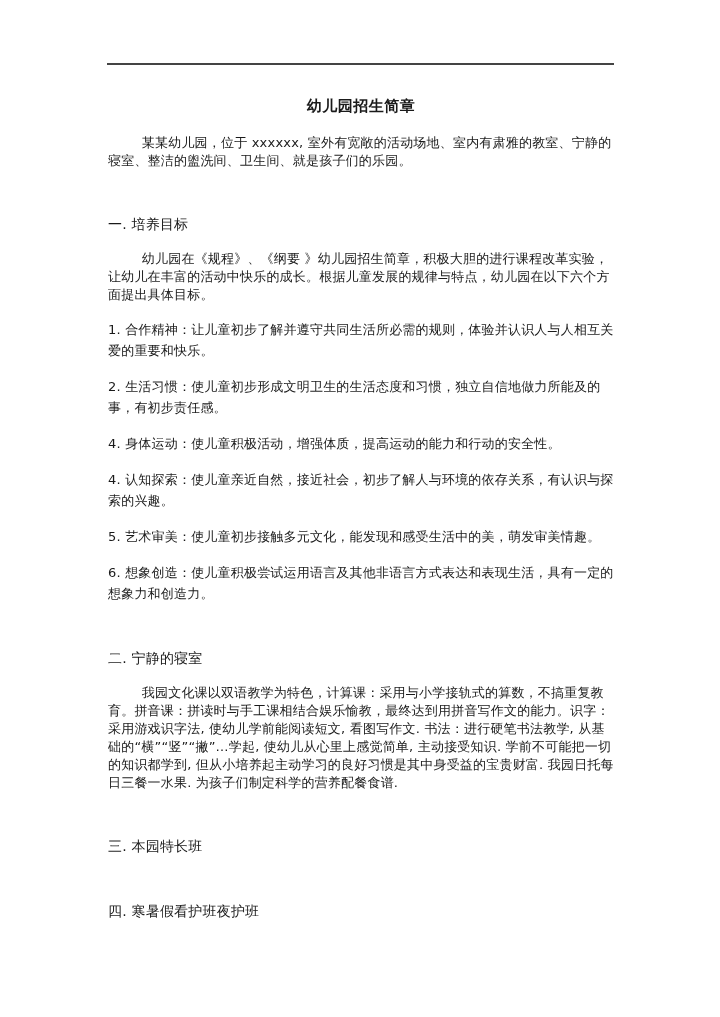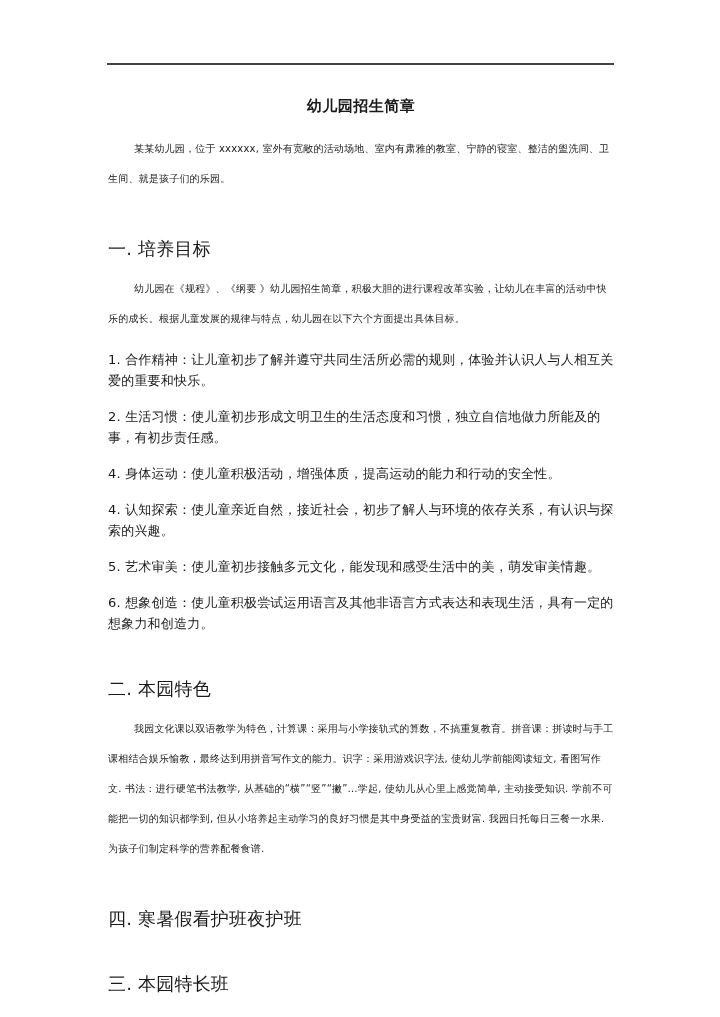--- a/index.html
+++ b/index.html
@@ -41,32 +41,32 @@
     .doc-title {
       text-align: center;
       font-weight: bold;
       font-size: 15px;
       line-height: 20px;
       margin: 0 0 18px 0;
       letter-spacing: 0.5px;
     }
     p {
       margin: 0;
-      font-size: 10px;
-      line-height: 30px;
+      font-size: 13px;
+      line-height: 18px;
       letter-spacing: 0.2px;
     }
     .indent {
       text-indent: 2.6em;
     }
     .gap {
       margin-top: 15px;
     }
     .section-heading {
-      font-size: 18px;
+      font-size: 14px;
       line-height: 21px;
       margin-top: 44px;
     }
     .item {
       font-size: 13px;
       line-height: 21px;
     }
   </style>
 </head>
 <body>
@@ -82,20 +82,20 @@
     <p class="section-heading gap">一. 培养目标</p>
     <p class="indent gap">幼儿园在《规程》、《纲要 》幼儿园招生简章，积极大胆的进行课程改革实验，让幼儿在丰富的活动中快乐的成长。根据儿童发展的规律与特点，幼儿园在以下六个方面提出具体目标。</p>
 
     <p class="item gap">1. 合作精神：让儿童初步了解并遵守共同生活所必需的规则，体验并认识人与人相互关爱的重要和快乐。</p>
     <p class="item gap">2. 生活习惯：使儿童初步形成文明卫生的生活态度和习惯，独立自信地做力所能及的事，有初步责任感。</p>
     <p class="item gap">4. 身体运动：使儿童积极活动，增强体质，提高运动的能力和行动的安全性。</p>
     <p class="item gap">4. 认知探索：使儿童亲近自然，接近社会，初步了解人与环境的依存关系，有认识与探索的兴趣。</p>
     <p class="item gap">5. 艺术审美：使儿童初步接触多元文化，能发现和感受生活中的美，萌发审美情趣。</p>
     <p class="item gap">6. 想象创造：使儿童积极尝试运用语言及其他非语言方式表达和表现生活，具有一定的想象力和创造力。</p>
 
-    <p class="section-heading gap">二. 本园特色</p>
+    <p class="section-heading gap">二. 宁静的寝室</p>
     <p class="indent gap">我园文化课以双语教学为特色，计算课：采用与小学接轨式的算数，不搞重复教育。拼音课：拼读时与手工课相结合娱乐愉教，最终达到用拼音写作文的能力。识字：采用游戏识字法, 使幼儿学前能阅读短文, 看图写作文. 书法：进行硬笔书法教学, 从基础的“横”“竖”“撇”…学起, 使幼儿从心里上感觉简单, 主动接受知识. 学前不可能把一切的知识都学到, 但从小培养起主动学习的良好习惯是其中身受益的宝贵财富. 我园日托每日三餐一水果. 为孩子们制定科学的营养配餐食谱.</p>
 
+    <p class="section-heading gap">三. 本园特长班</p>
+
     <p class="section-heading gap">四. 寒暑假看护班夜护班</p>
-
-    <p class="section-heading gap">三. 本园特长班</p>
   </div>
 </div>
 
 </body></html>

